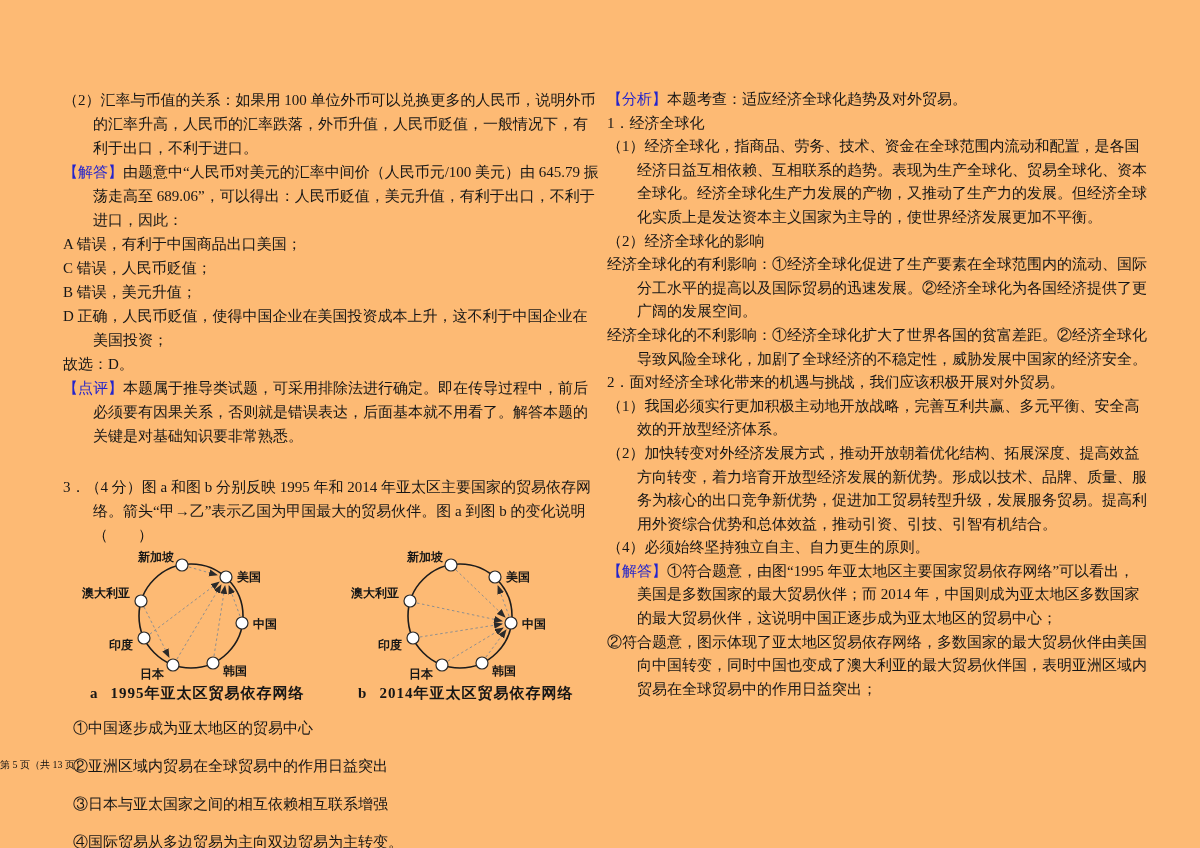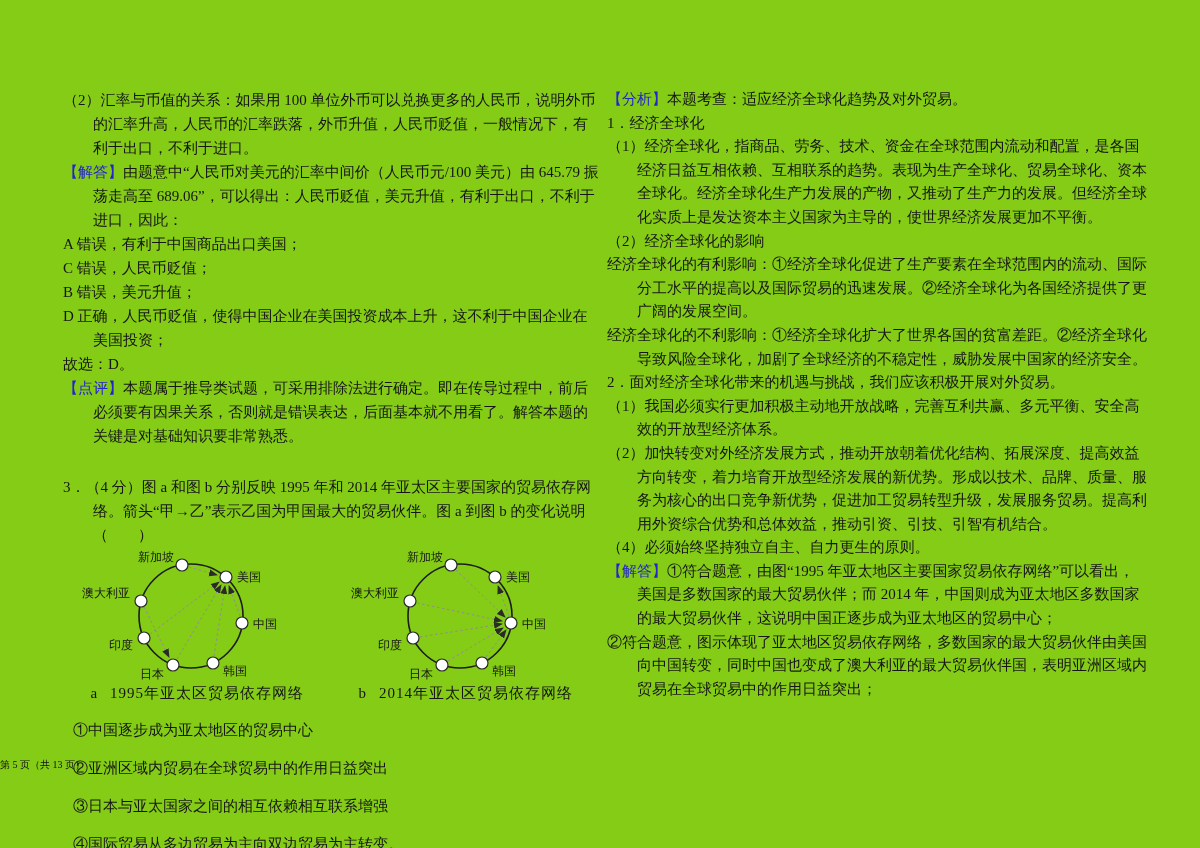--- a/index.html
+++ b/index.html
@@ -4,34 +4,34 @@
 <style>
   html,body{margin:0;padding:0;background:#ffffff;}
   body{
     width:1200px;height:848px;
     font-family:"Liberation Serif","DejaVu Serif",serif;
     color:#161616;
     font-size:15px;
     position:relative;
     overflow:hidden;
   }
-  .page{position:absolute;inset:0;background:#84cc16;}
+  .page{position:absolute;inset:0;background:#fdba74;}
   .col{position:absolute;top:88px;line-height:24px;}
   .col-left{left:63px;width:537px;}
   .col-right{left:607px;width:540px;line-height:23.6px;}
   p{margin:0;}
   .hang{padding-left:30px;text-indent:-30px;}
   .tag{color:#2424cc;}
   .q3{margin-top:27px;}
-  .figrow{display:flex;margin:3px 0 12px 0;}
+  .figrow{display:flex;margin:3px 0 12px 0;font-weight:bold;}
   .fig{width:50%;text-align:center;}
   .fig svg{display:block;margin:0 auto;}
   .caption{line-height:22px;letter-spacing:1px;}
   .cap-letter{margin-right:12px;}
-  .statements p{padding-left:10px;margin-top:14px;}
+  .statements p{padding-left:10px;margin-top:14px;font-family:Liberation Mono, monospace;}
   .options{display:flex;padding-left:25px;margin-top:3px;gap:44px;}
   .options span{width:102px;}
   .footer{
     position:absolute;left:0;right:0;top:758px;
     text-align:left;font-size:10px;color:#111;
   }
   
   .ring{fill:none;stroke:#1c1c1c;stroke-width:1.6;}
   .node{fill:#ffffff;stroke:#2a2a2a;stroke-width:1.2;}
   .edge{stroke:#8f8f8f;stroke-width:1;stroke-dasharray:2.5 2.6;fill:none;}

